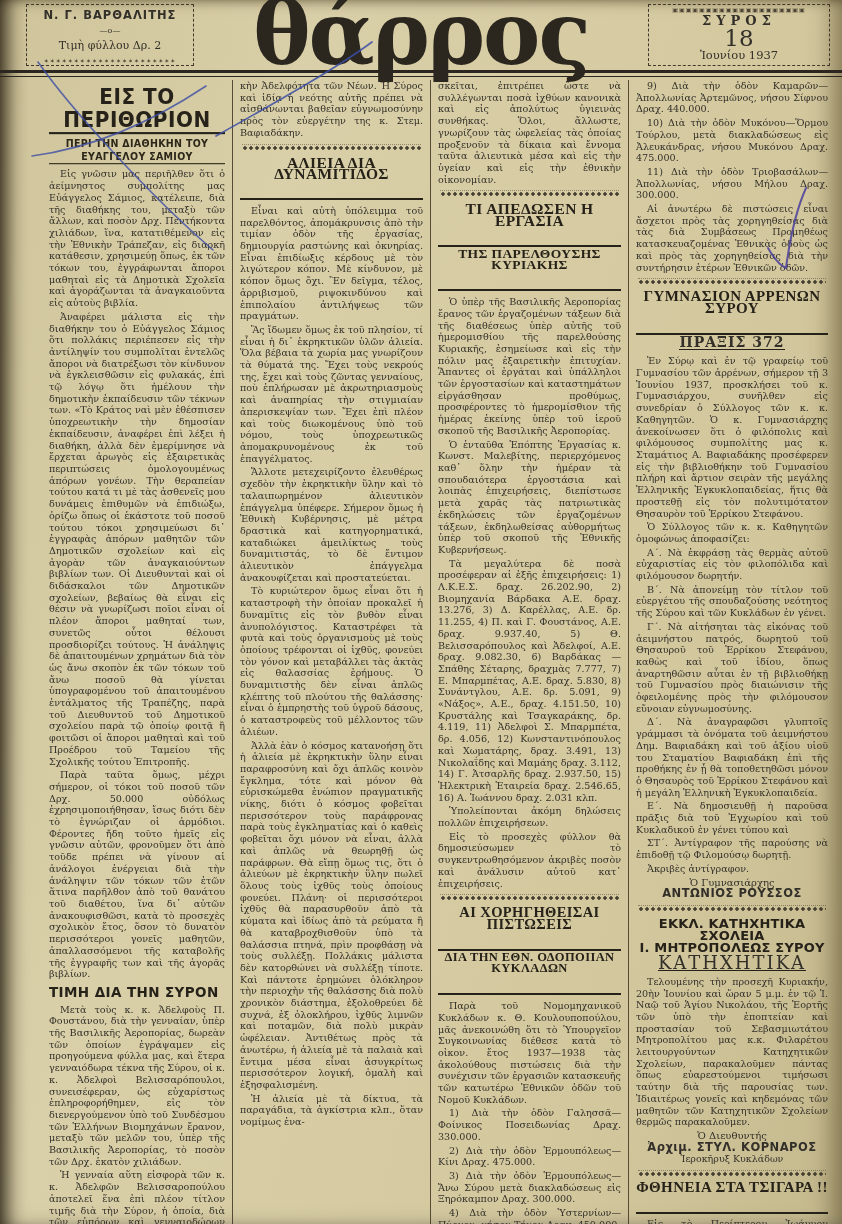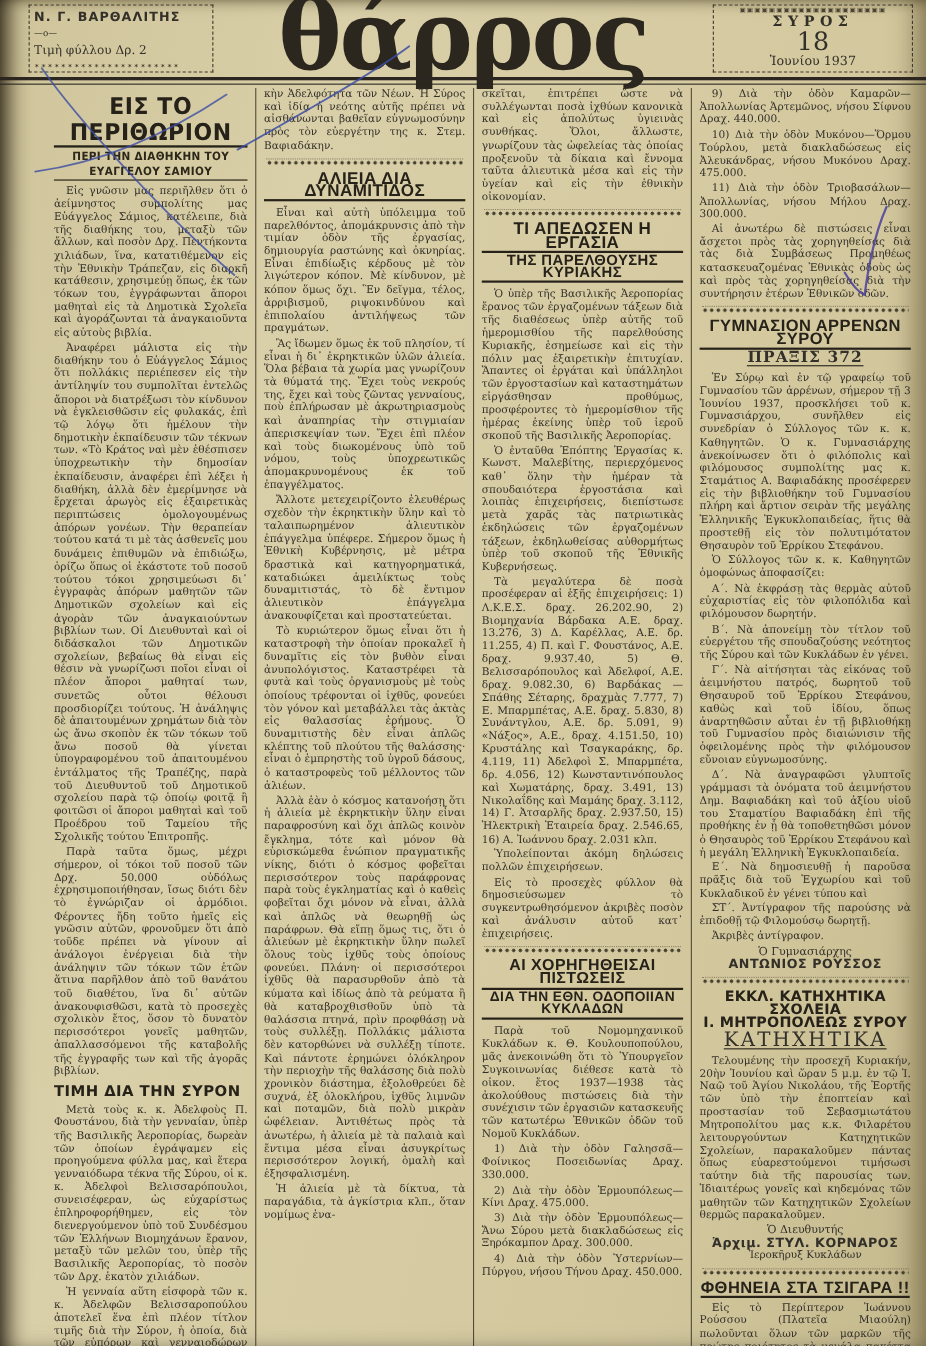--- a/index.html
+++ b/index.html
@@ -16,21 +16,21 @@
     font-family:"DejaVu Serif","Liberation Serif",serif;
     color:#33302a;
   }
   .pen{position:absolute;inset:0;z-index:5;pointer-events:none;}
   .masthead{
     position:absolute;top:4px;left:26px;right:12px;height:62px;
     display:flex;align-items:stretch;gap:8px;z-index:2;
   }
   .pubbox{
     width:158px;border:1.5px dashed #413a2c;padding:3px 4px 1px;
-    text-align:left;display:flex;flex-direction:column;justify-content:space-between;
+    text-align:center;display:flex;flex-direction:column;justify-content:space-between;
   }
   .pub-name{font-weight:bold;font-size:11.5px;letter-spacing:1px;font-family:"DejaVu Sans","Liberation Sans",sans-serif;}
   .pub-sep{font-size:8px;line-height:6px;}
   .pub-price{font-size:11px;}
   .orn{font-size:6px;line-height:6px;letter-spacing:1px;color:#4a4233;white-space:nowrap;overflow:hidden;}
   .title{
     flex:1;text-align:center;
     font-size:86px;line-height:58px;font-weight:bold;
     font-family:"DejaVu Serif","Liberation Serif",serif;
     color:#2b271f;transform:scaleY(1.02);
@@ -66,23 +66,23 @@
     display:inline-block;font-family:"DejaVu Sans","Liberation Sans",sans-serif;
     font-weight:bold;font-size:20px;line-height:22px;letter-spacing:.5px;
     color:#262219;border-bottom:2.5px solid #262219;padding-bottom:1px;transform:scaleY(1.05);
   }
   .h-sub{
     display:inline-block;font-family:"DejaVu Sans","Liberation Sans",sans-serif;
     font-weight:bold;font-size:9.5px;letter-spacing:.3px;color:#2c2719;
     border-bottom:1px solid #2c2719;padding-bottom:1px;transform:scaleY(1.1);
   }
   .h-sec{
-    display:inline-block;font-family:Liberation Sans, sans-serif;
+    display:inline-block;font-family:Liberation Serif, serif;
     font-weight:bold;font-size:15.5px;letter-spacing:.4px;color:#262219;
-    border-bottom:2px solid #262219;padding-bottom:1px;
+    border-bottom:2px solid #262219;padding-bottom:18px;
   }
   .h-sec2{
     display:inline-block;font-family:"DejaVu Sans","Liberation Sans",sans-serif;
     font-weight:bold;font-size:13px;letter-spacing:.2px;color:#262219;
   }
   .h-small{
     display:inline-block;font-family:"DejaVu Sans","Liberation Sans",sans-serif;
     font-weight:bold;font-size:13.5px;letter-spacing:.4px;color:#262219;
   }
   .h-left{text-align:left;margin:7px 0 4px;}

